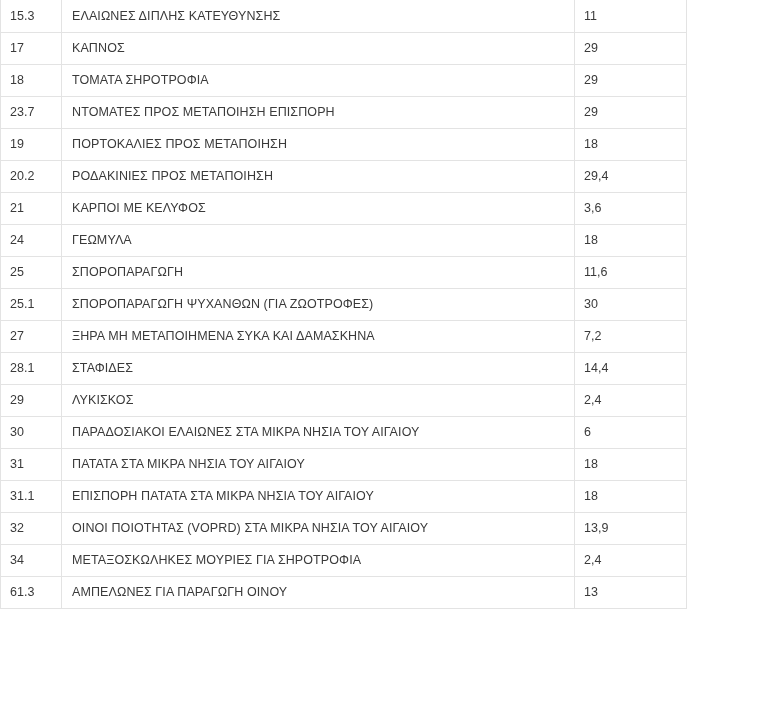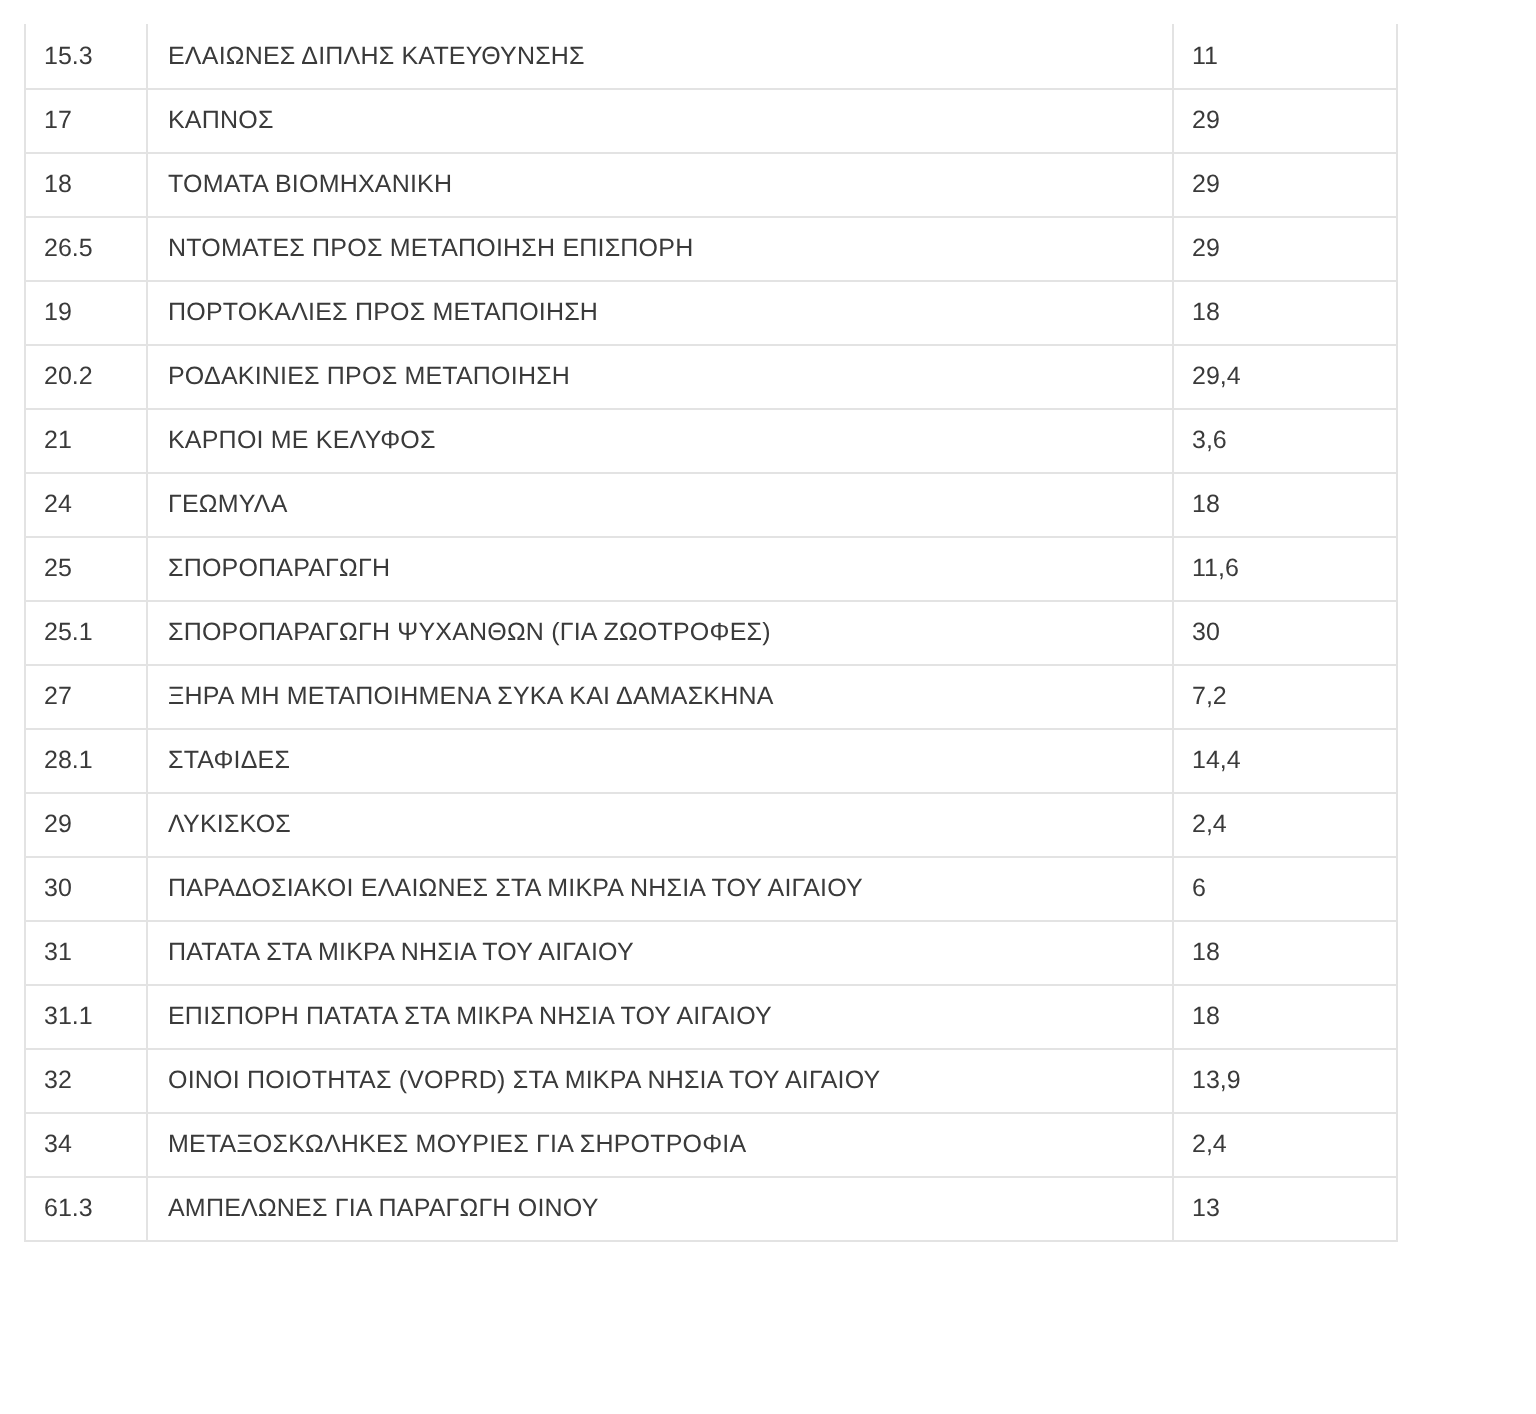--- a/index.html
+++ b/index.html
@@ -18,21 +18,21 @@
     width: 768px;
     height: 707px;
     position: relative;
     background: #ffffff;
     box-sizing: border-box;
   }
   table.data-table {
     border-collapse: collapse;
     width: 686px;
     table-layout: fixed;
-    margin: 12px;
+    margin: 0;
     padding: 0;
   }
   table.data-table col.c-code { width: 61px; }
   table.data-table col.c-name { width: 513px; }
   table.data-table col.c-value { width: 112px; }
 
   table.data-table tr {
     height: 32px;
   }
   table.data-table td {
@@ -78,25 +78,25 @@
           <td class="cell-name">ΕΛΑΙΩΝΕΣ ΔΙΠΛΗΣ ΚΑΤΕΥΘΥΝΣΗΣ</td>
           <td class="cell-value">11</td>
         </tr>
         <tr>
           <td class="cell-code">17</td>
           <td class="cell-name">ΚΑΠΝΟΣ</td>
           <td class="cell-value">29</td>
         </tr>
         <tr>
           <td class="cell-code">18</td>
-          <td class="cell-name">ΤΟΜΑΤΑ ΒΙΟΜΗΧΑΝΙΚΗ</td>
+          <td class="cell-name">ΤΟΜΑΤΑ ΣΗΡΟΤΡΟΦΙΑ</td>
           <td class="cell-value">29</td>
         </tr>
         <tr>
-          <td class="cell-code">26.5</td>
+          <td class="cell-code">23.7</td>
           <td class="cell-name">ΝΤΟΜΑΤΕΣ ΠΡΟΣ ΜΕΤΑΠΟΙΗΣΗ ΕΠΙΣΠΟΡΗ</td>
           <td class="cell-value">29</td>
         </tr>
         <tr>
           <td class="cell-code">19</td>
           <td class="cell-name">ΠΟΡΤΟΚΑΛΙΕΣ ΠΡΟΣ ΜΕΤΑΠΟΙΗΣΗ</td>
           <td class="cell-value">18</td>
         </tr>
         <tr>
           <td class="cell-code">20.2</td>

